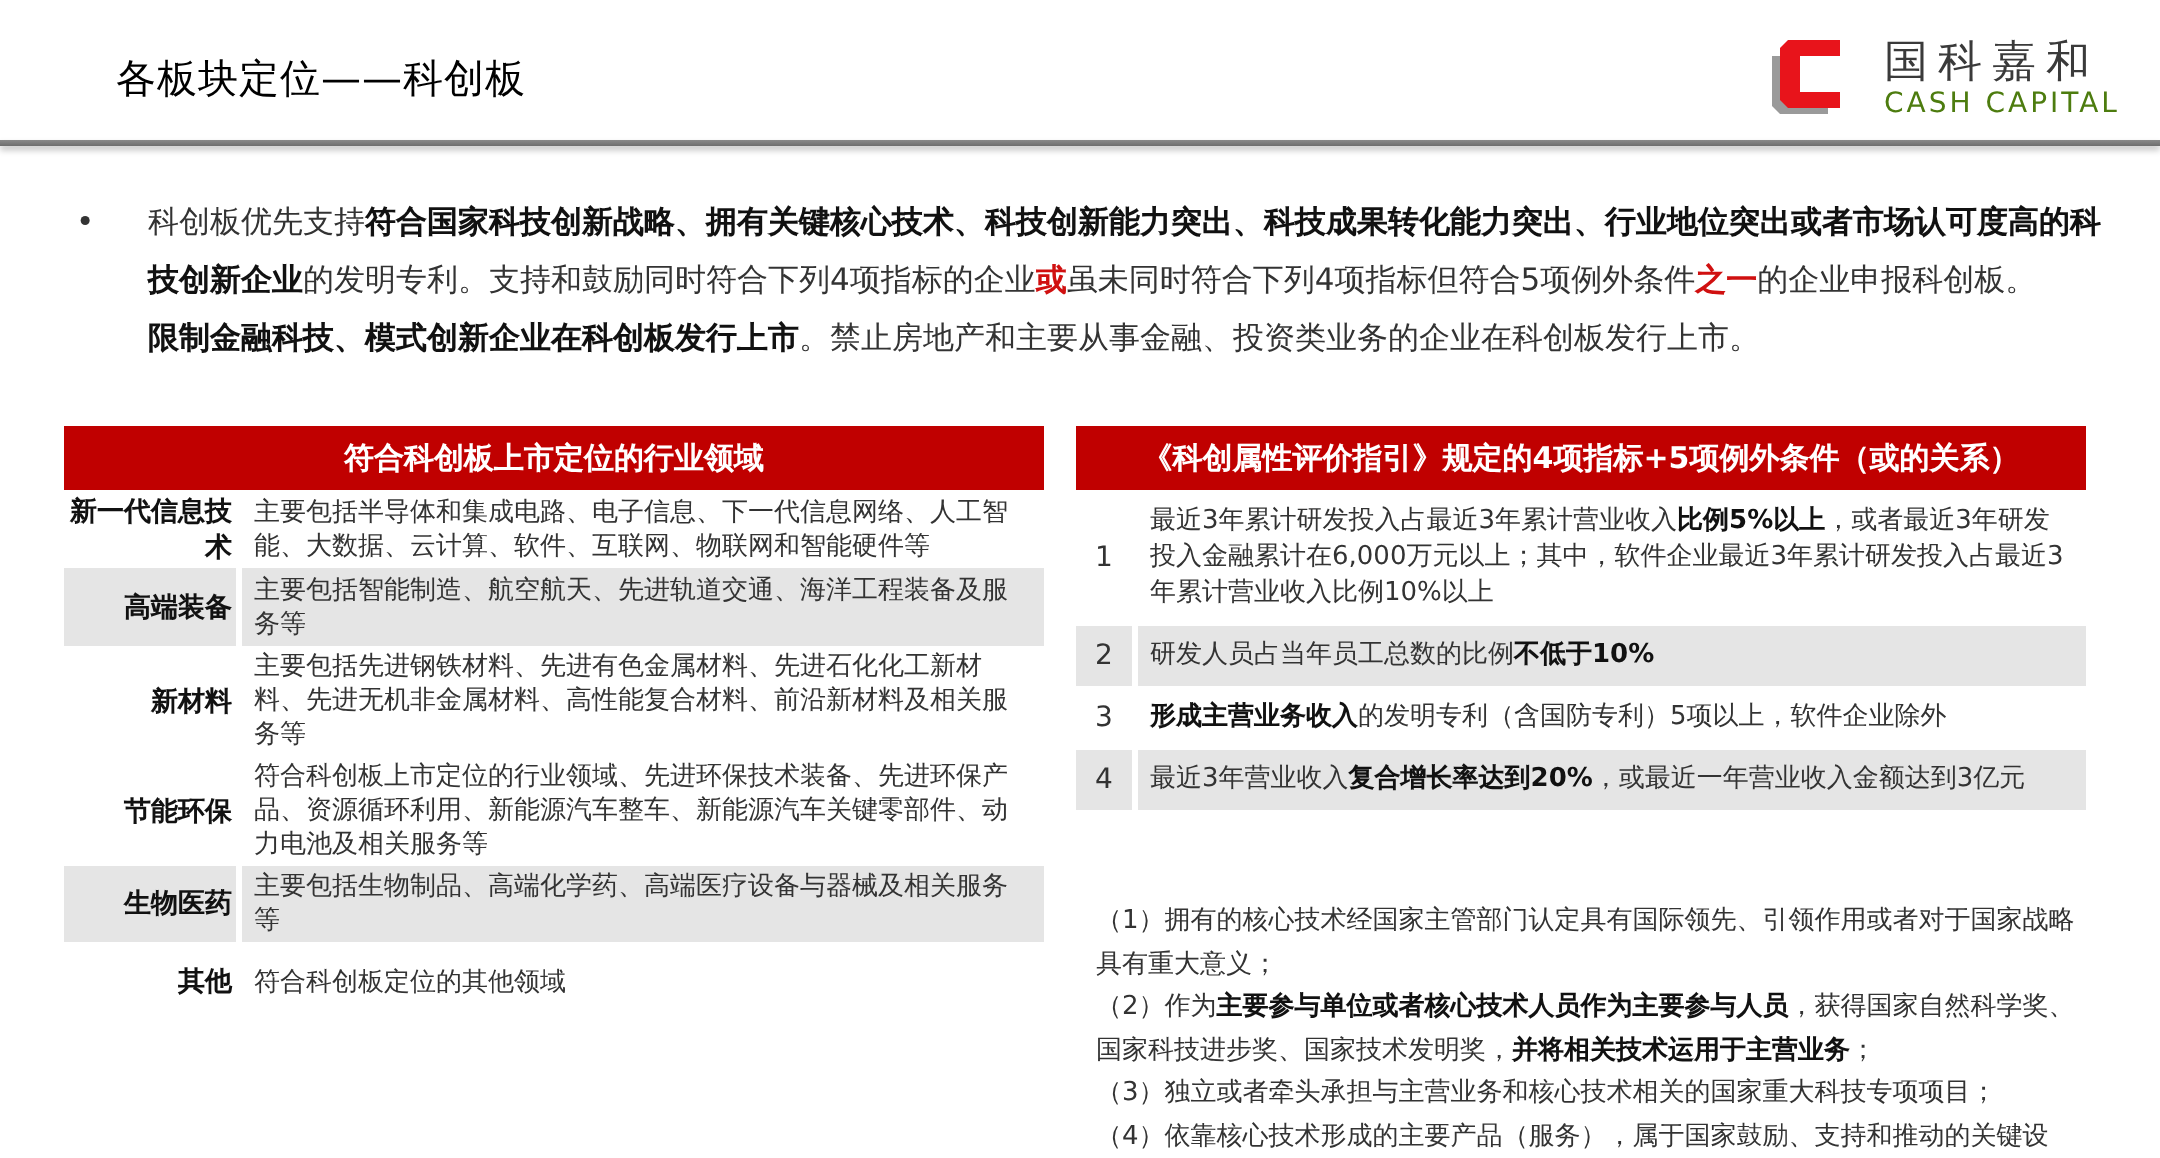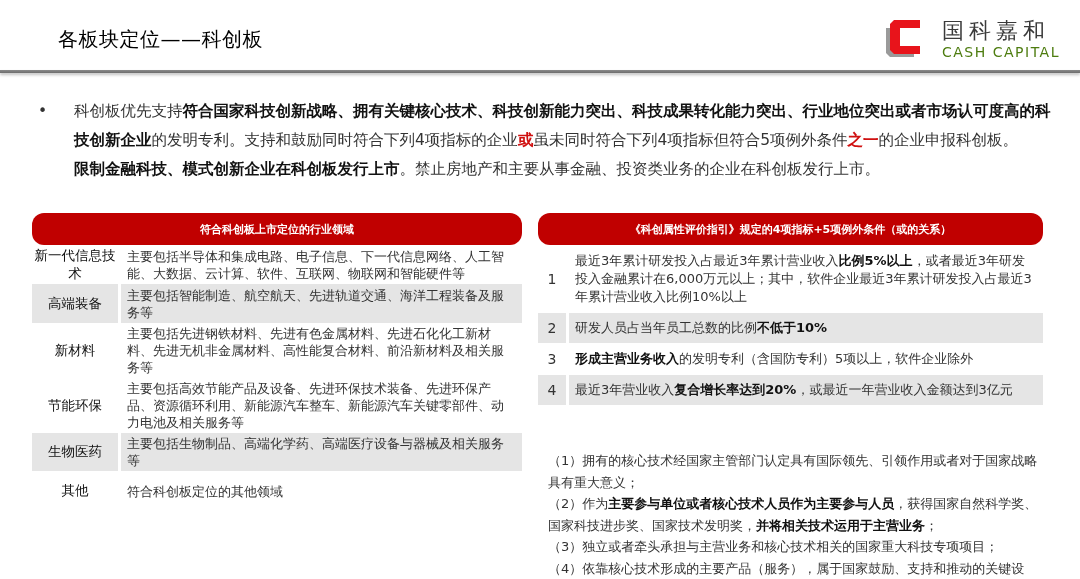--- a/index.html
+++ b/index.html
@@ -15,22 +15,22 @@
 
   .intro { position:absolute; left:38px; top:97px; width:1020px; font-size:15.5px; line-height:29px; color:#333; }
   .intro .bullet { position:absolute; left:0; top:0; }
   .intro .text { margin-left:36px; }
   .intro b { color:#111; }
   .intro .red { color:#d01010; font-weight:bold; }
 
   table { border-collapse:separate; border-spacing:0; position:absolute; font-size:13px; color:#333; }
   .tbl-left { left:32px; top:213px; width:490px; }
   .tbl-right { left:538px; top:213px; width:505px; }
-  .th { background:#c00000; color:#fff; font-weight:bold; text-align:center; height:30px; font-size:11px;border-radius:12px; }
-  .cat { width:82px; text-align:center; font-weight:normal; color:#111; font-size:13.5px; border-right:3px solid #fff; padding:0 2px; }
+  .th { background:#c00000; color:#fff; font-weight:bold; text-align:center; height:30px; font-size:15px; }
+  .cat { width:82px; text-align:right; font-weight:bold; color:#111; font-size:13.5px; border-right:3px solid #fff; padding:0 2px; }
   .desc { padding:2px 8px 2px 6px; line-height:17px; }
   tr.gray td { background:#e5e5e5; }
   .num { width:26px; text-align:center; font-size:14px; border-right:3px solid #fff; }
   .cond { padding:2px 8px 2px 6px; line-height:18px; font-size:13px; }
   .cond b { color:#111;margin-top:16px; }
   .exceptions { position:absolute; left:548px; top:406px; width:500px; font-size:13px; line-height:21.6px; color:#333;margin-top:44px; }
   .exceptions b { color:#111; }
 </style>
 </head>
 <body>
@@ -67,21 +67,21 @@
   <tr class="gray" style="height:39px;">
     <td class="cat">高端装备</td>
     <td class="desc">主要包括智能制造、航空航天、先进轨道交通、海洋工程装备及服务等</td>
   </tr>
   <tr style="height:51px;">
     <td class="cat">新材料</td>
     <td class="desc">主要包括先进钢铁材料、先进有色金属材料、先进石化化工新材料、先进无机非金属材料、高性能复合材料、前沿新材料及相关服务等</td>
   </tr>
   <tr style="height:52px;">
     <td class="cat">节能环保</td>
-    <td class="desc">主要包括高效节能产品及设备、先进环保技术装备、先进环保产品、资源循环利用、新能源汽车整车、新能源汽车关键零部件、动力电池及相关服务等</td>
+    <td class="desc">符合科创板上市定位的行业领域、先进环保技术装备、先进环保产品、资源循环利用、新能源汽车整车、新能源汽车关键零部件、动力电池及相关服务等</td>
   </tr>
   <tr class="gray" style="height:38px;">
     <td class="cat">生物医药</td>
     <td class="desc">主要包括生物制品、高端化学药、高端医疗设备与器械及相关服务等</td>
   </tr>
   <tr style="height:40px;">
     <td class="cat">其他</td>
     <td class="desc">符合科创板定位的其他领域</td>
   </tr>
 </tbody>

